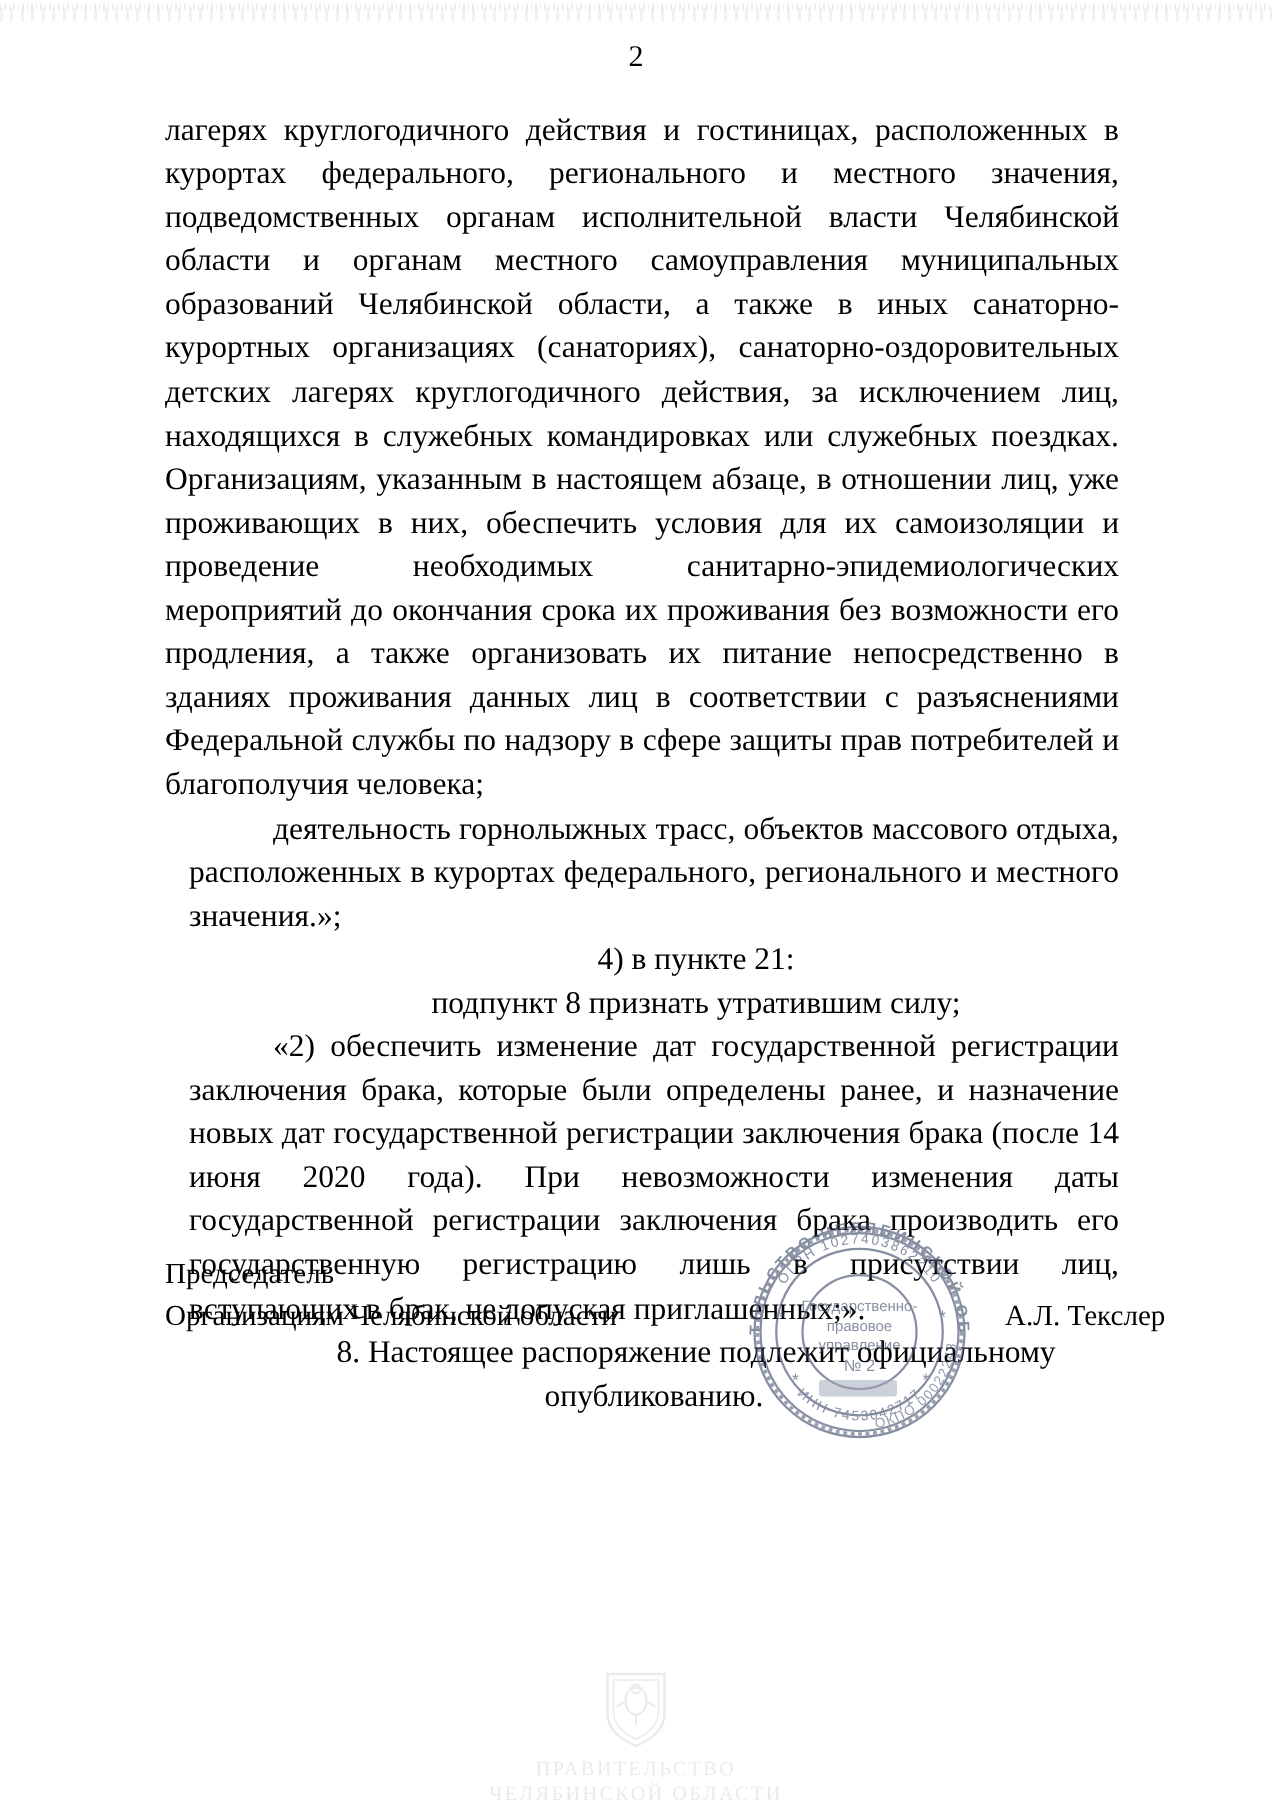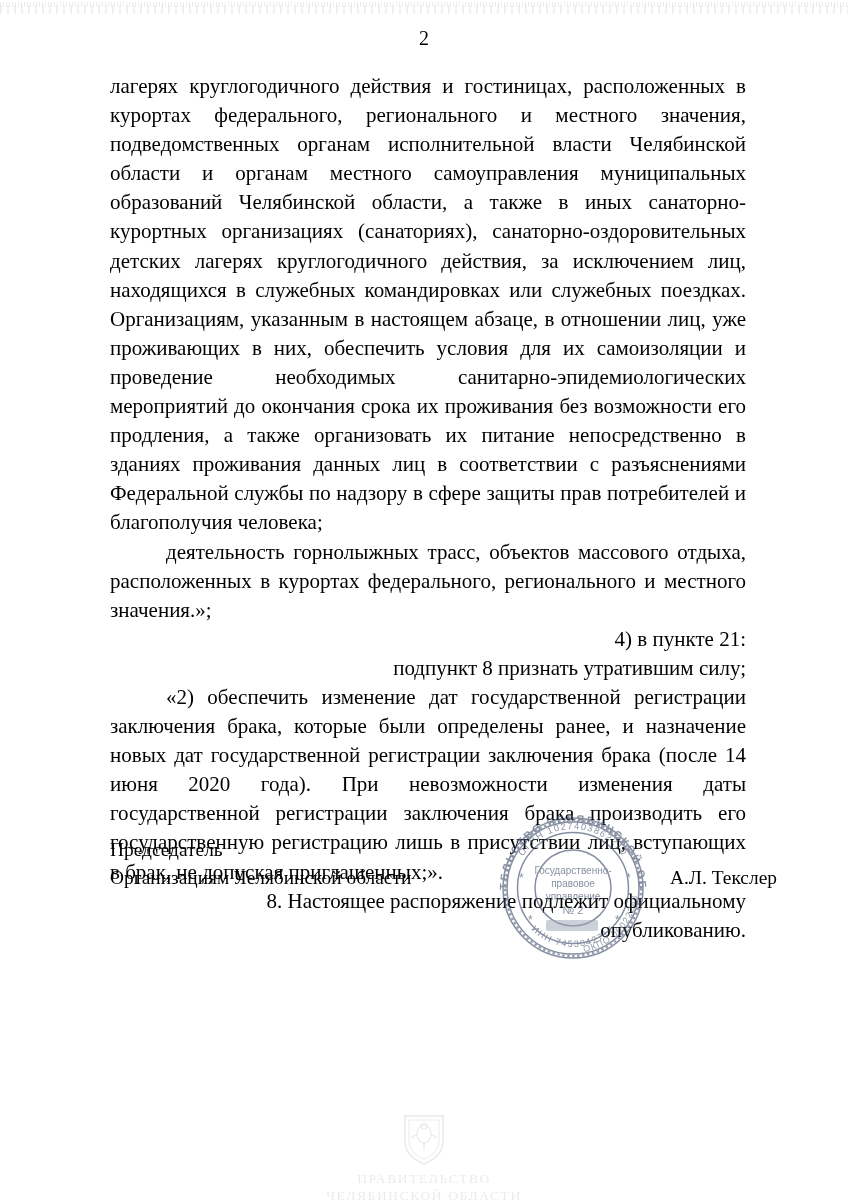--- a/index.html
+++ b/index.html
@@ -60,26 +60,27 @@
     font-size: 21px;
     line-height: 29.1px;
   }
   .body-text p {
     margin: 0;
     text-align: justify;
     text-justify: inter-word;
   }
   .body-text p.indent {
     text-indent: 56px;
+    margin-left: 16px;
   }
   .body-text p.noindent {
     text-indent: 0;
   }
   .body-text p.last-left {
-    text-align: right;
+    text-align: center;
   }
 
   
   .sign-block {
     position: absolute;
     top: 836px;
     left: 110px;
     width: 636px;
     font-size: 19.4px;
     line-height: 28px;

